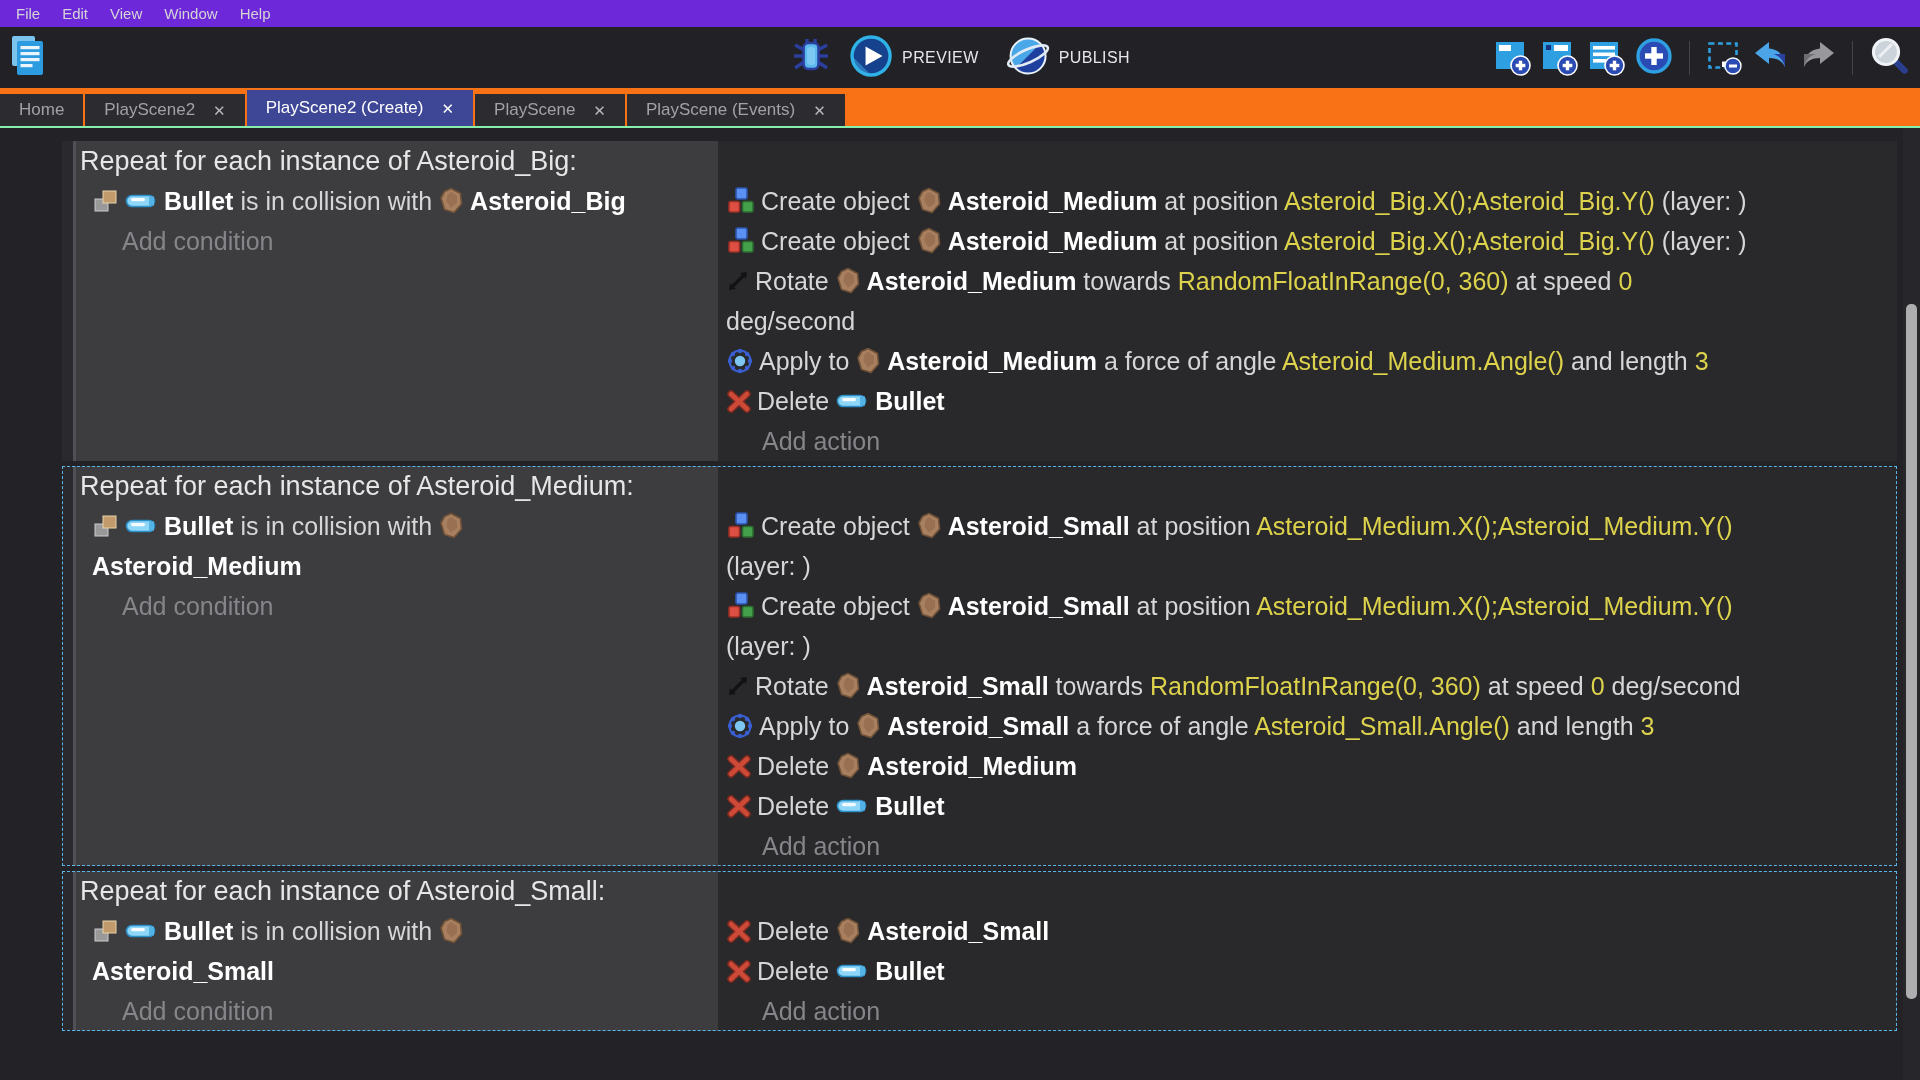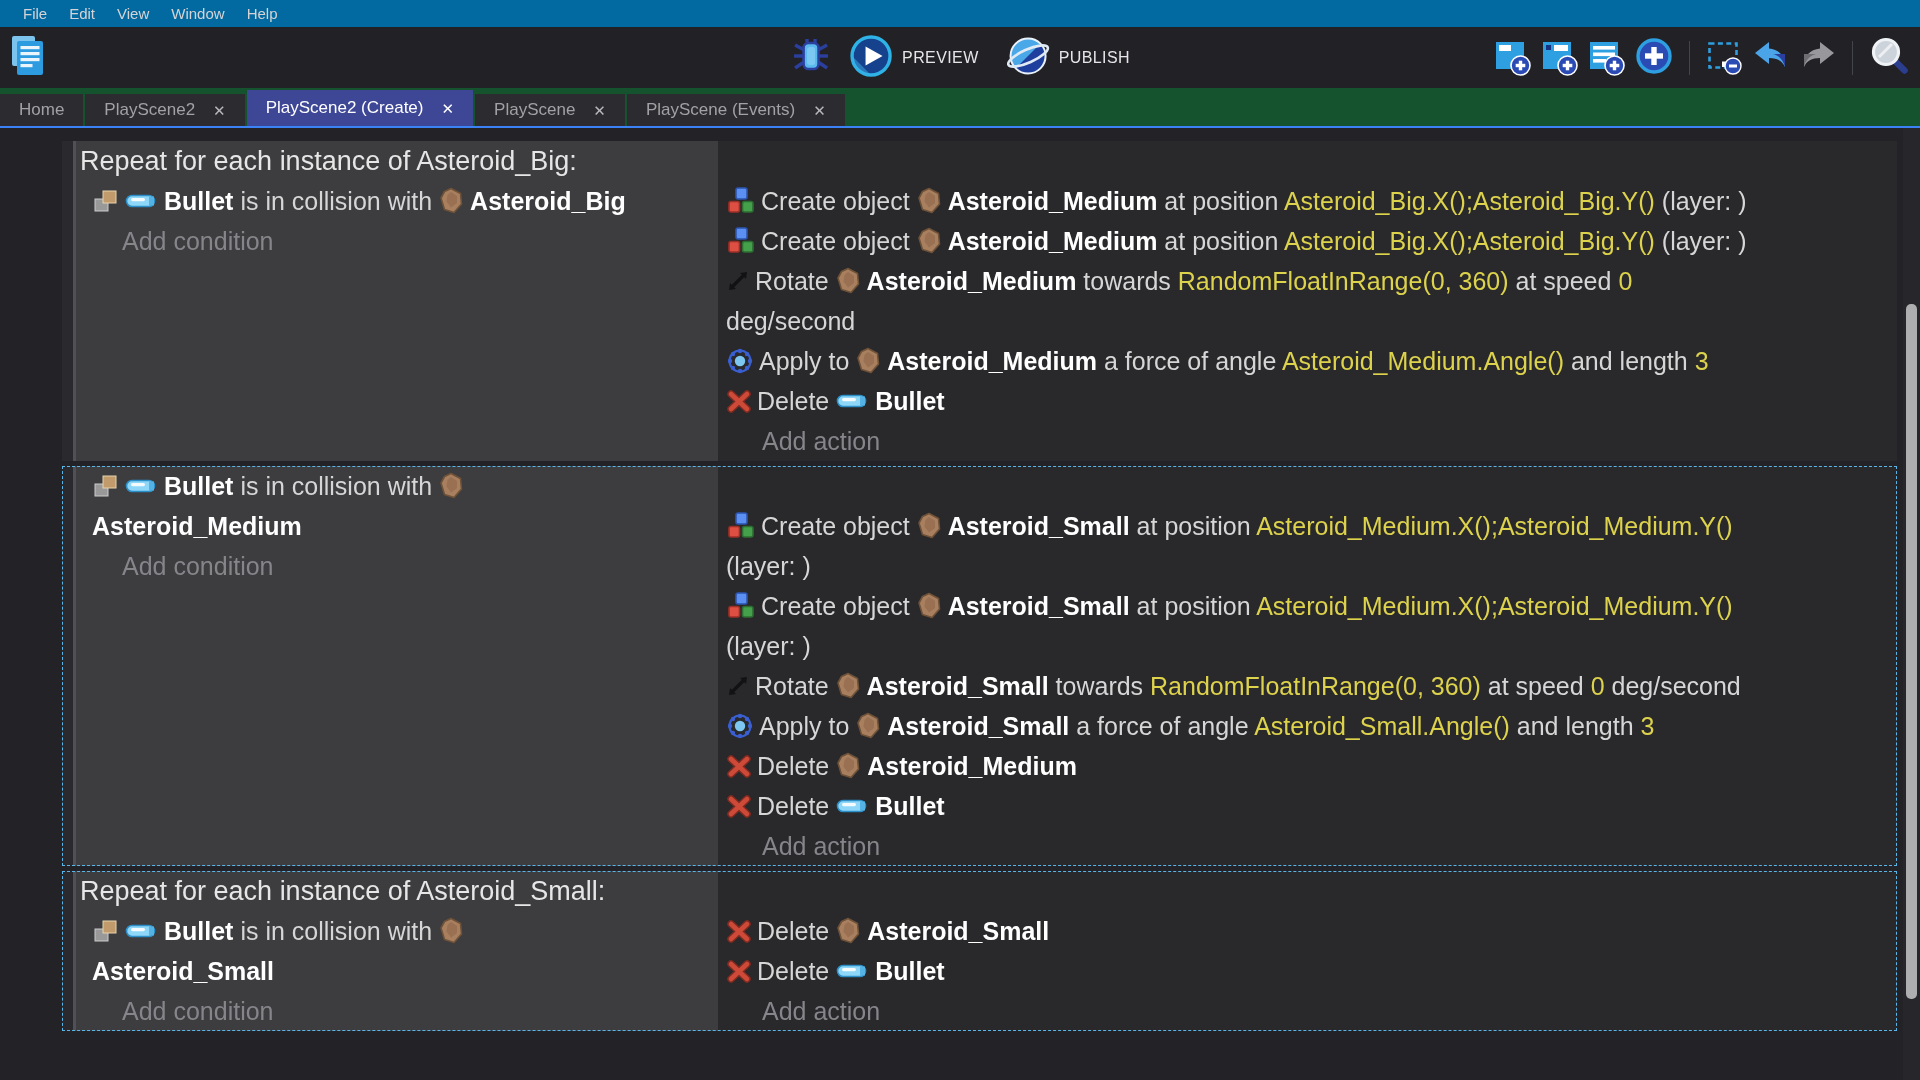--- a/index.html
+++ b/index.html
@@ -1,31 +1,31 @@
 <!DOCTYPE html>
 <html><head>
 <meta charset="utf-8">
 <style>
   html,body{margin:0;padding:0;width:1920px;height:1080px;overflow:hidden;
     background:#232327;font-family:"Liberation Sans","DejaVu Sans",sans-serif;
     -webkit-font-smoothing:antialiased;}
-  #menu-bar{height:27px;background:#0369a1;display:flex;align-items:center;padding-left:12px;}
+  #menu-bar{height:27px;background:#6d28d9;display:flex;align-items:center;padding-left:5px;}
   .menu-item{padding:0 11px;font-size:15px;color:#d4d4d6;line-height:27px;cursor:default;}
   #toolbar{height:61px;background:#212126;position:relative;display:flex;align-items:center;}
   .tb-btn{background:transparent;border:none;padding:0;margin:0;display:flex;align-items:center;cursor:default;}
   #logo-btn{margin-left:8px;}
   #toolbar-center{position:absolute;left:50%;top:0;height:61px;transform:translateX(-50%);
     display:flex;}
   #debug-btn{margin-right:16px;}
   .tb-label{font-size:16px;color:#e6e6e8;letter-spacing:.4px;margin-left:8px;}
   #publish-btn{margin-left:26px;}
   #toolbar-right{position:absolute;right:8px;top:0;height:61px;display:flex;align-items:center;gap:5px;}
   .tb-sep{width:1px;height:34px;background:#44444c;margin:0 8px;}
-  #tab-bar{height:38px;background:#14532d;display:flex;align-items:flex-end;
-    border-bottom:2px solid #3b82f6;}
+  #tab-bar{height:38px;background:#f97316;display:flex;align-items:flex-end;
+    border-bottom:2px solid #86efac;}
   .tab{height:32px;display:flex;align-items:center;padding:0 19px;background:#2c2c30;
     color:#a2a2a6;font-size:17px;margin-right:2px;cursor:default;white-space:nowrap;}
   .tab.active{height:36px;background:#3e4796;color:#ffffff;}
   .tab .close{margin-left:18px;font-size:15px;color:#b9b9bd;line-height:1;}
   .tab.active .close{color:#ffffff;}
   #events-area{position:relative;height:952px;background:#232327;overflow:hidden;}
   #events-list{margin:13px 23px 0 62px;}
   .event{display:flex;align-items:stretch;margin-bottom:5px;position:relative;}
   .event.selected{outline:1px dashed #5ab5e8;outline-offset:-1px;}
   .gutter{flex:none;width:11px;background:#2a2a2e;border-right:3px solid #505056;}
@@ -260,20 +260,21 @@
                   <rect x="1.5" y="3.5" width="28" height="11" rx="5.5" fill="#8ed7f8" stroke="#2d8fc7" stroke-width="1.6"></rect>
                   <rect x="24" y="4.5" width="5" height="9" fill="#54b2e4"></rect>
                   <rect x="6" y="6" width="14" height="3.2" rx="1.6" fill="#ffffff" opacity="0.9"></rect>
                 </svg></span><span class="seg-obj">Bullet</span></span></div>
           <div class="add-link">Add action</div>
         </div>
       </div>
       <div class="event selected">
         <div class="gutter"></div>
         <div class="cond-col">
+          <div class="ev-header">Repeat for each instance of Asteroid_Medium:</div>
           <div class="row"><span><svg width="28" height="28" viewBox="0 0 28 28">
                 <rect x="3" y="12" width="13" height="12" fill="#999999" stroke="#cccccc"></rect>
                 <rect x="11" y="4" width="13" height="12" fill="#c29b6d" stroke="#e8d3ab"></rect>
               </svg></span><span><span><svg width="34" height="18" viewBox="0 0 34 18">
                   <rect x="1.5" y="3.5" width="28" height="11" rx="5.5" fill="#8ed7f8" stroke="#2d8fc7" stroke-width="1.6"></rect>
                   <rect x="24" y="4.5" width="5" height="9" fill="#54b2e4"></rect>
                   <rect x="6" y="6" width="14" height="3.2" rx="1.6" fill="#ffffff" opacity="0.9"></rect>
                 </svg></span><span class="seg-obj">Bullet</span></span><span class="seg-text"> is in collision with </span><span><svg width="26" height="28" viewBox="0 0 26 28">
                 <polygon points="12,1.5 21.5,6.5 22.5,17 15,25.5 5.5,22.5 2,11 5.5,4.5" fill="#a87f5f" stroke="#6f5238" stroke-width="1.6" stroke-linejoin="round"></polygon>
                 <polygon points="12,5 18,9 18,16 12,20.5 7.5,14.5 8.5,8" fill="#91694b" opacity="0.65"></polygon>

